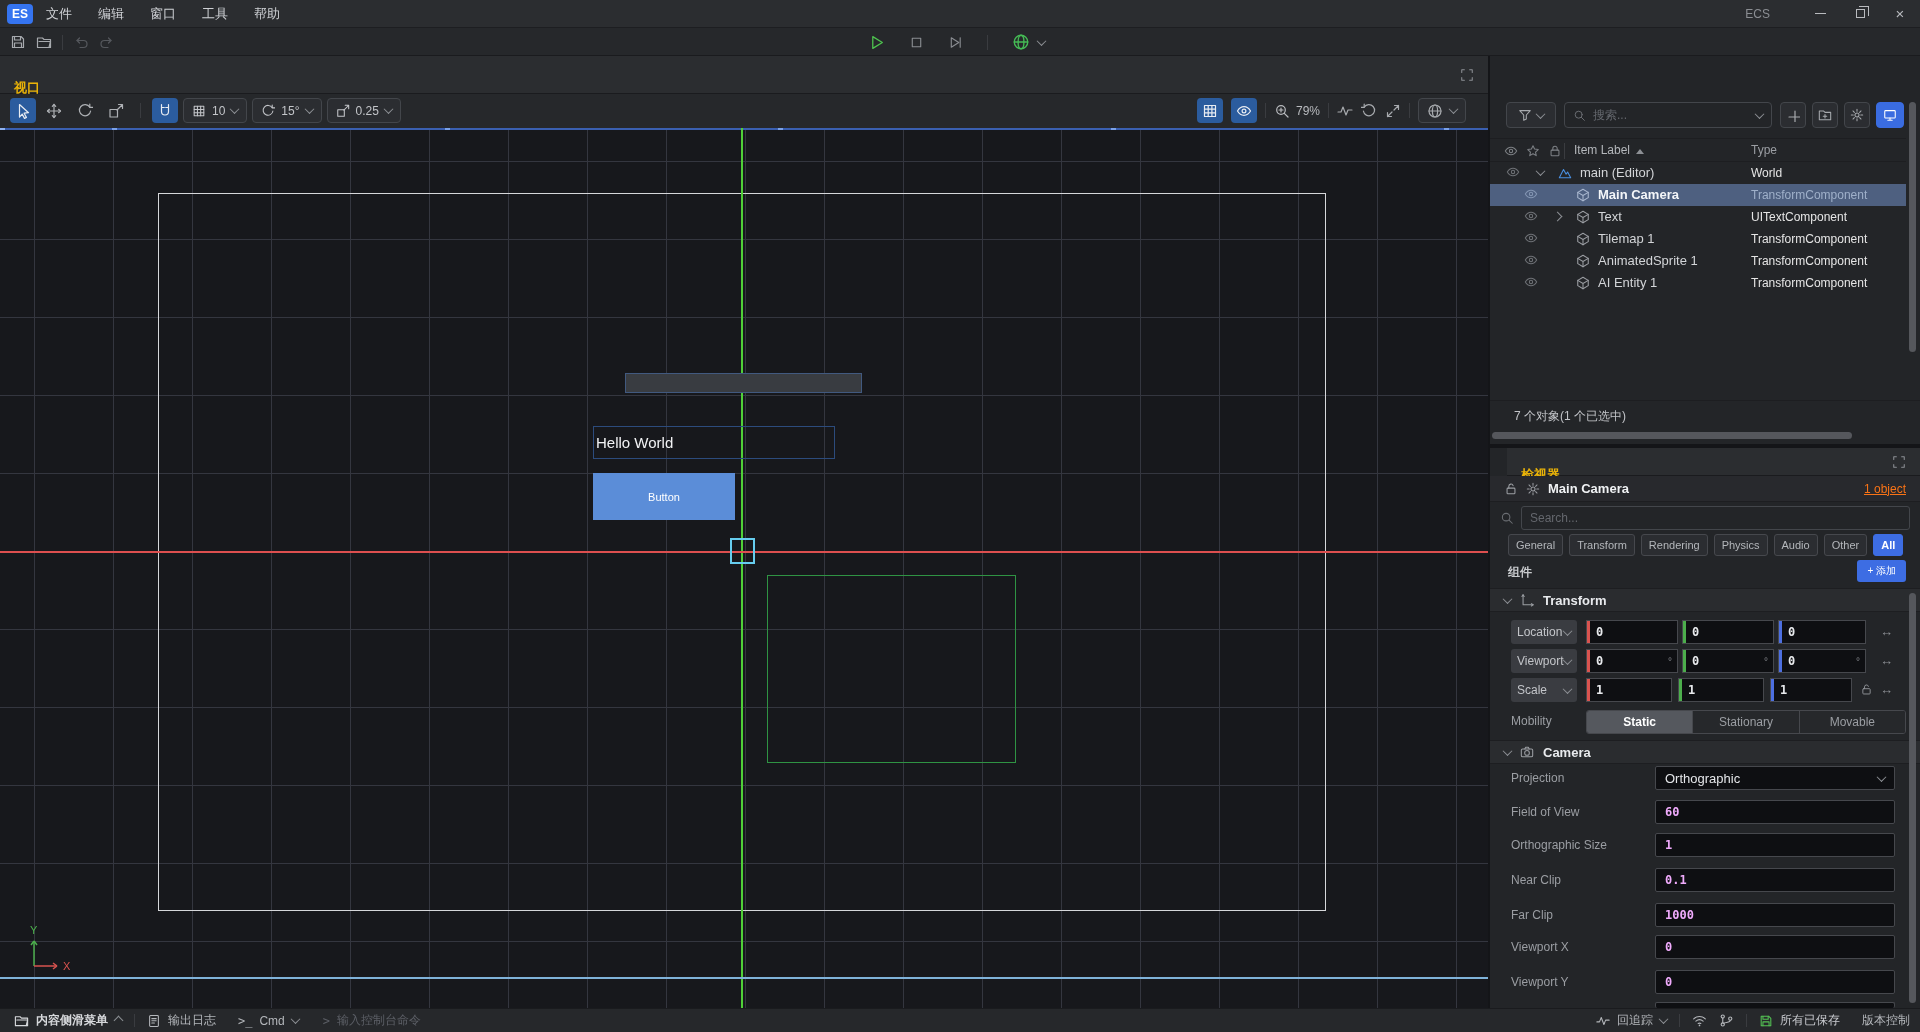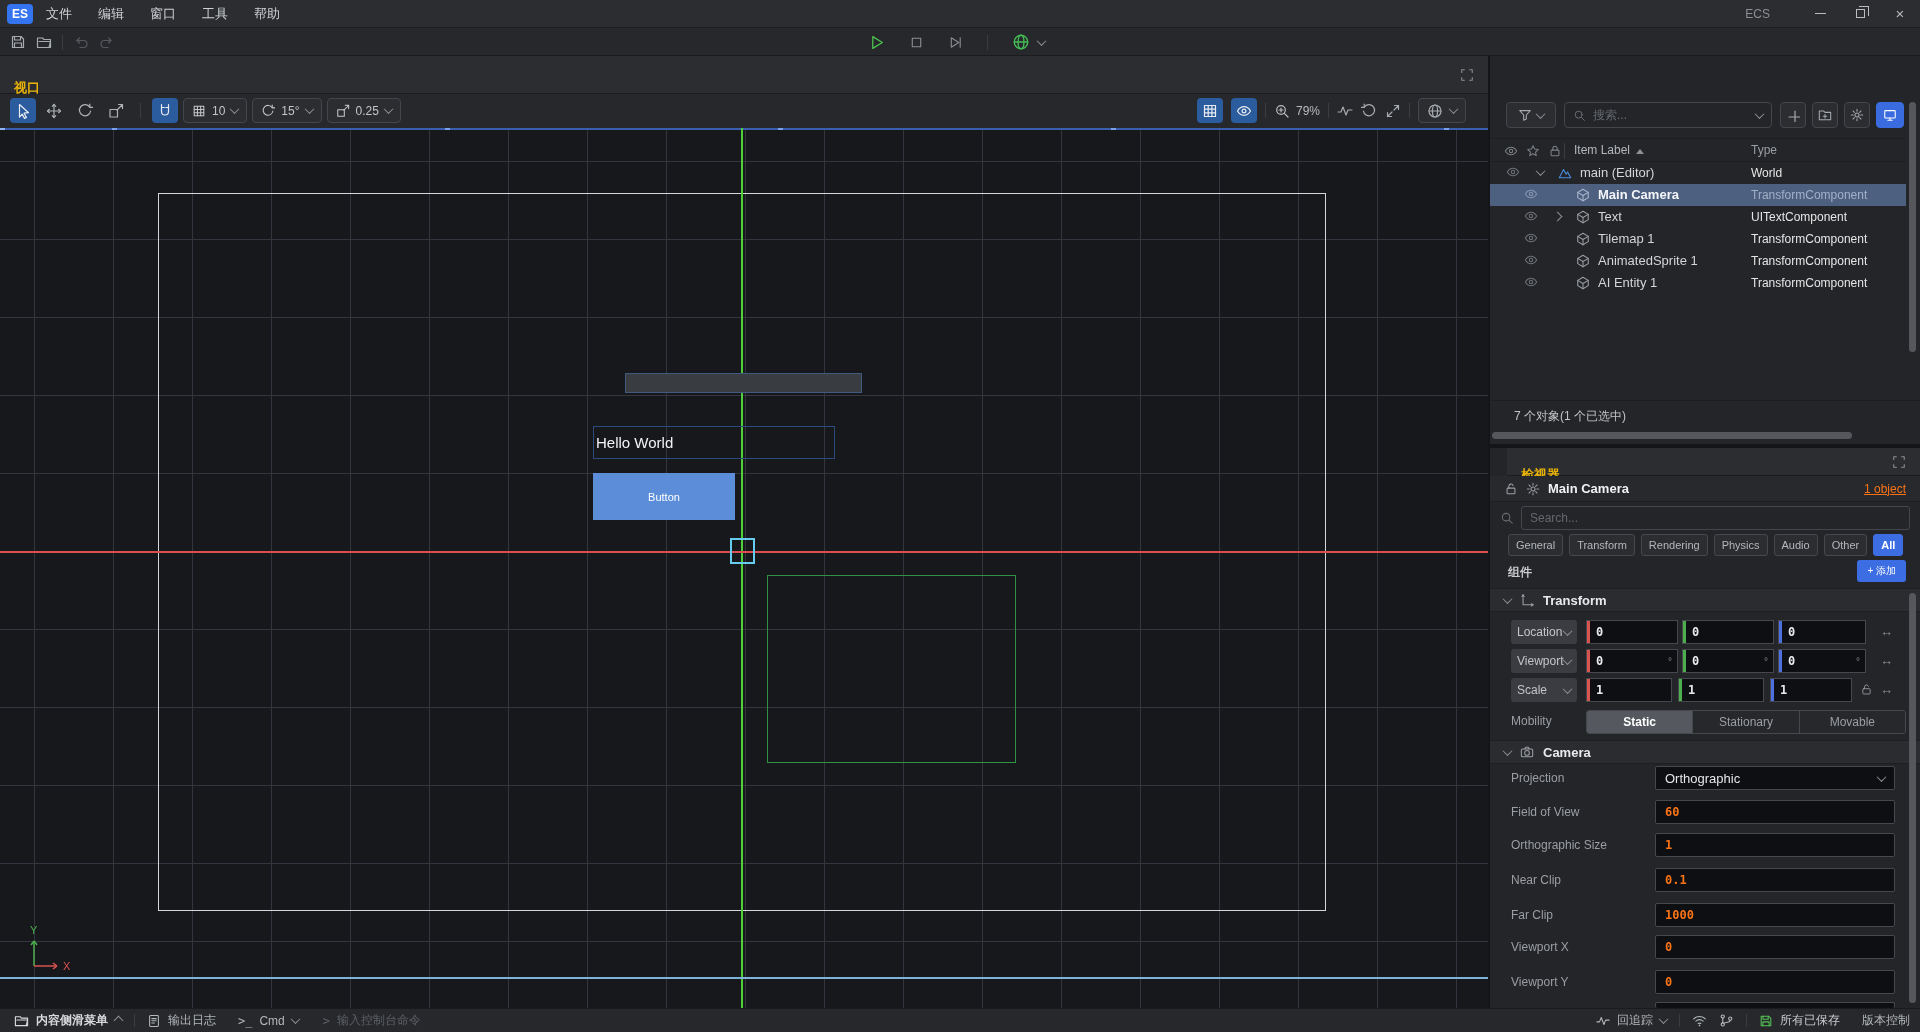--- a/index.html
+++ b/index.html
@@ -114,21 +114,21 @@
   .vinput .num { font-family:"DejaVu Sans Mono",monospace; font-weight:bold; font-size:12px; color:#e8eaed; }
   .vinput .deg { margin-left:auto; margin-right:5px; color:#7d8085; font-size:10px; }
   .linkic { position:absolute; top:4px; color:#8d9095; font-size:13px; }
   .mob-label { position:absolute; left:21px; top:4px; color:#9b9ea3; }
   .segment { position:absolute; left:96px; top:0; width:320px; height:24px; border:1px solid #46484d; border-radius:3px; display:flex; overflow:hidden; }
   .seg { flex:1; display:flex; align-items:center; justify-content:center; color:#9b9ea3; border-right:1px solid #46484d; background:#26282b; }
   .seg:last-child { border-right:none; }
   .seg.active { background:#55585e; color:#fff; font-weight:bold; }
   .prow-label { position:absolute; left:21px; color:#9b9ea3; font-size:12px; }
   .pinput { position:absolute; left:165px; width:240px; height:24px; background:#0e0f12; border:1px solid #46484d; border-radius:2px; display:flex; align-items:center; padding:0 9px; }
-  .pinput .val { font-family:"DejaVu Sans Mono",monospace; font-weight:bold; font-size:12px; color:#f97316; }
+  .pinput .val { font-family:"DejaVu Sans Mono",monospace; font-weight:bold; font-size:12px; color:#f0abfc; }
   .pinput.drop .val { font-family:"Liberation Sans",sans-serif; font-weight:normal; font-size:13px; color:#e4e6e9; }
   .pinput .dd { margin-left:auto; }
 
   
   .statusbar { position:absolute; left:0; top:1008px; width:1920px; height:24px; background:#26282b; border-top:1px solid #1a1b1e; display:flex; align-items:center; }
   .sb-item { display:flex; align-items:center; gap:7px; color:#b4b7bb; font-size:12px; height:24px; }
   .sb-sep { width:1px; height:13px; background:#3a3c40; margin:0 12px; }
   .mono { font-family:"DejaVu Sans Mono",monospace; }
   .green { color:#54c254; }
 </style>

